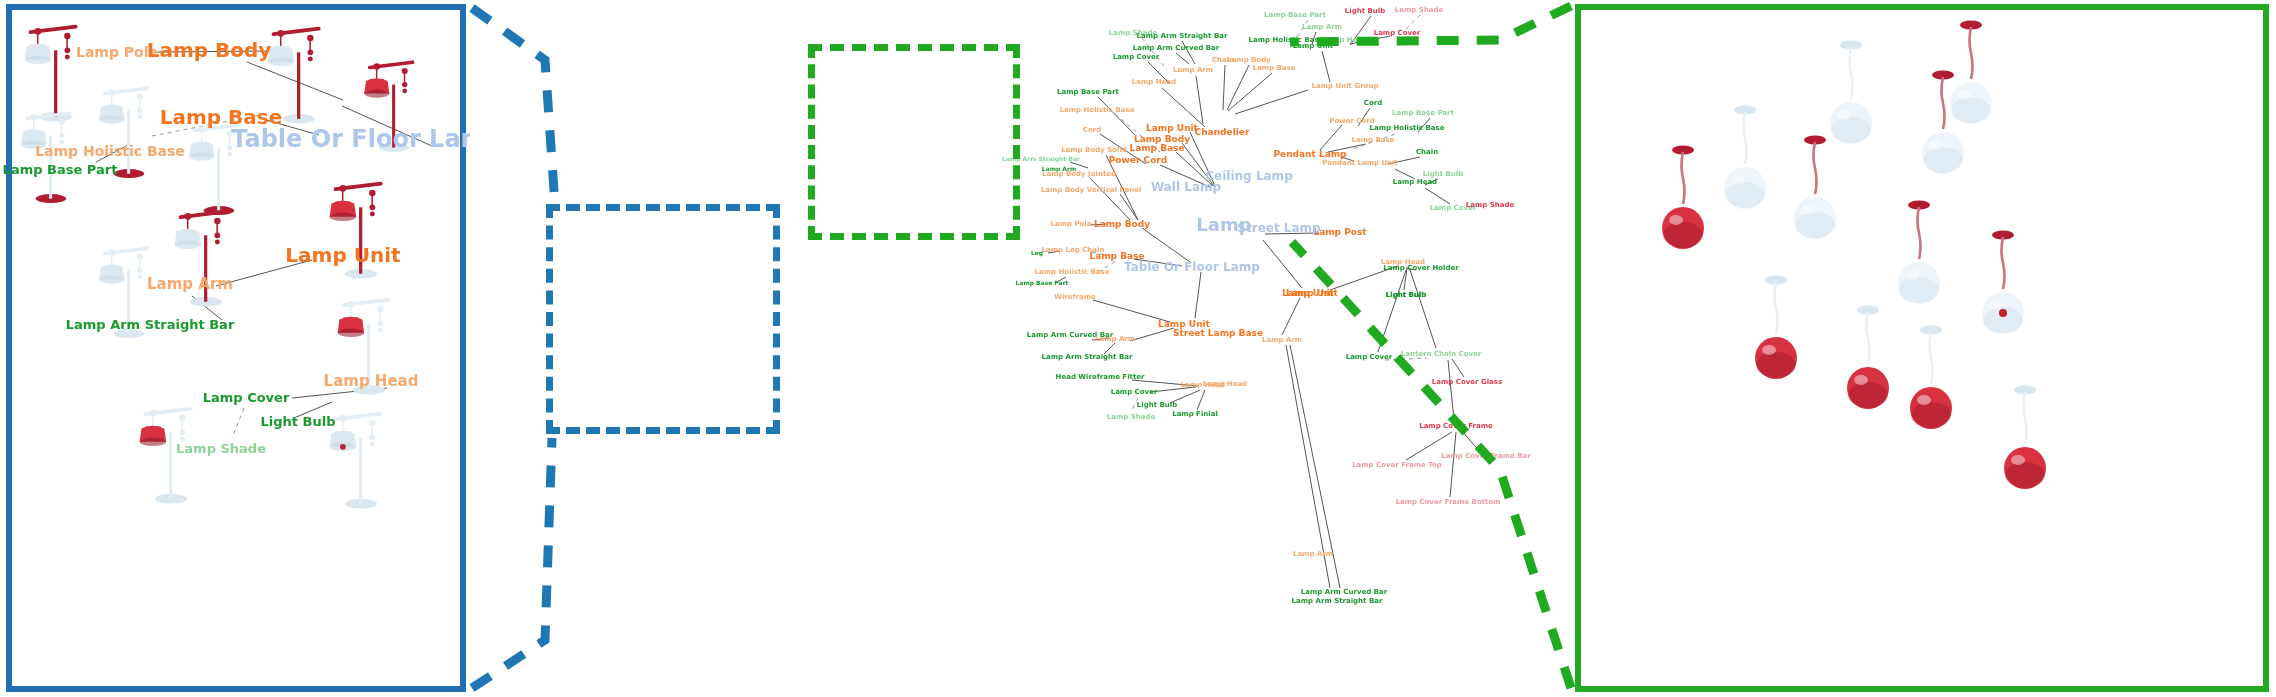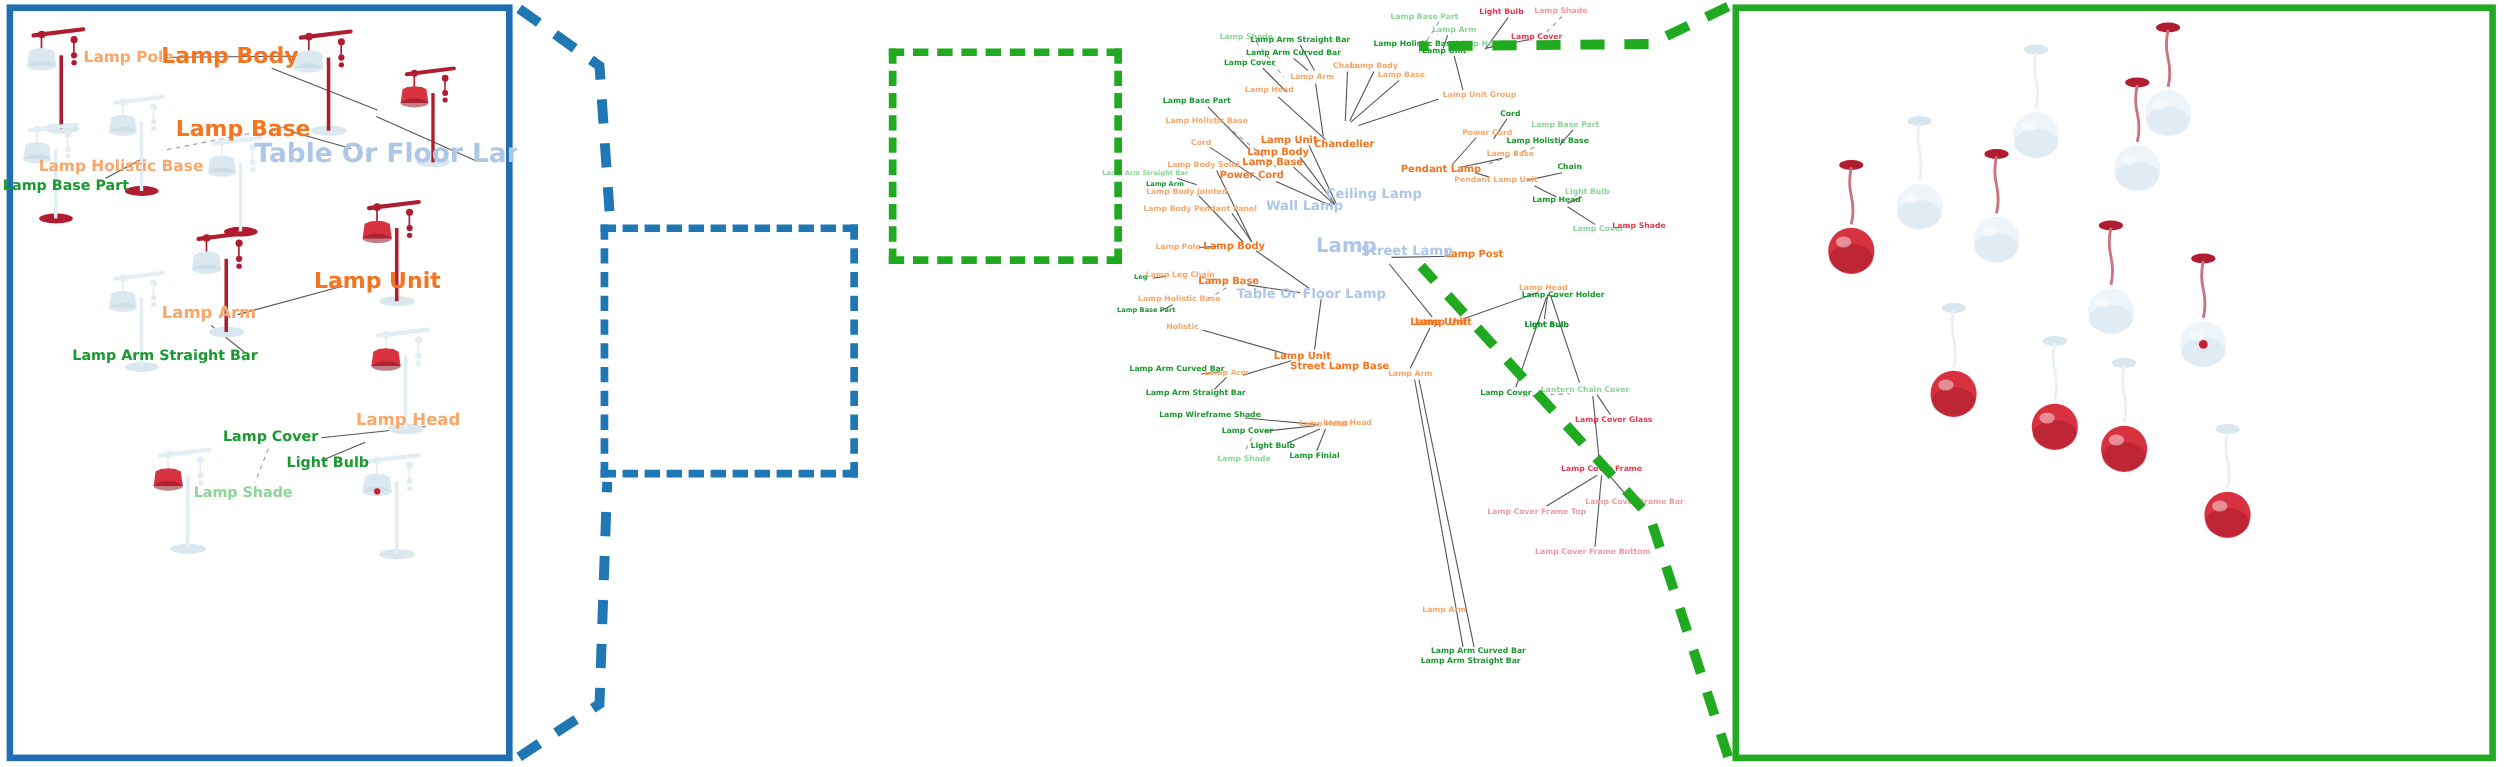--- a/index.html
+++ b/index.html
@@ -364,35 +364,35 @@
       <div class="lbl c-orange-l" style="left: 627px; top: 110px; font-size: 7px;">Lamp Holistic Base</div>
       <div class="lbl c-orange-l" style="left: 622px; top: 130px; font-size: 7px;">Cord</div>
       <div class="lbl c-orange" style="left: 702px; top: 128px; font-size: 9px;">Lamp Unit</div>
       <div class="lbl c-orange" style="left: 692px; top: 139px; font-size: 9px;">Lamp Body</div>
       <div class="lbl c-orange" style="left: 687px; top: 148px; font-size: 9px;">Lamp Base</div>
       <div class="lbl c-orange-l" style="left: 624px; top: 150px; font-size: 7px;">Lamp Body Solid</div>
       <div class="lbl c-orange" style="left: 668px; top: 160px; font-size: 9px;">Power Cord</div>
       <div class="lbl c-green-l" style="left: 571px; top: 158px; font-size: 6px;">Lamp Arm Straight Bar</div>
       <div class="lbl c-green" style="left: 589px; top: 168px; font-size: 6px;">Lamp Arm</div>
       <div class="lbl c-orange-l" style="left: 609px; top: 174px; font-size: 7px;">Lamp Body Jointed</div>
-      <div class="lbl c-orange-l" style="left: 621px; top: 190px; font-size: 7px;">Lamp Body Pendant Panel</div>
+      <div class="lbl c-orange-l" style="left: 621px; top: 190px; font-size: 7px;">Lamp Body Vertical Panel</div>
       <div class="lbl c-orange-l" style="left: 601px; top: 224px; font-size: 7px;">Lamp Pole</div>
       <div class="lbl c-orange" style="left: 652px; top: 224px; font-size: 9px;">Lamp Body</div>
       <div class="lbl c-orange-l" style="left: 603px; top: 250px; font-size: 7px;">Lamp Leg Chain</div>
       <div class="lbl c-green" style="left: 567px; top: 252px; font-size: 6px;">Leg</div>
       <div class="lbl c-orange" style="left: 647px; top: 256px; font-size: 9px;">Lamp Base</div>
       <div class="lbl c-orange-l" style="left: 602px; top: 272px; font-size: 7px;">Lamp Holistic Base</div>
       <div class="lbl c-green" style="left: 572px; top: 282px; font-size: 6px;">Lamp Base Part</div>
-      <div class="lbl c-orange-l" style="left: 605px; top: 297px; font-size: 7px;">Holistic</div>
+      <div class="lbl c-orange-l" style="left: 605px; top: 297px; font-size: 7px;">Wireframe</div>
       <div class="lbl c-orange" style="left: 714px; top: 324px; font-size: 9px;">Lamp Unit</div>
       <div class="lbl c-orange" style="left: 748px; top: 333px; font-size: 9px;">Street Lamp Base</div>
       <div class="lbl c-green" style="left: 600px; top: 335px; font-size: 7px;">Lamp Arm Curved Bar</div>
       <div class="lbl c-orange-l" style="left: 645px; top: 339px; font-size: 7px;">Lamp Arm</div>
       <div class="lbl c-green" style="left: 617px; top: 357px; font-size: 7px;">Lamp Arm Straight Bar</div>
-      <div class="lbl c-green" style="left: 630px; top: 377px; font-size: 7px;">Lamp Wireframe Shade</div>
+      <div class="lbl c-green" style="left: 630px; top: 377px; font-size: 7px;">Head Wireframe Fitter</div>
       <div class="lbl c-orange-l" style="left: 733px; top: 385px; font-size: 7px;">Lamp Head</div>
       <div class="lbl c-green" style="left: 664px; top: 392px; font-size: 7px;">Lamp Cover</div>
       <div class="lbl c-green" style="left: 687px; top: 405px; font-size: 7px;">Light Bulb</div>
       <div class="lbl c-green" style="left: 725px; top: 414px; font-size: 7px;">Lamp Finial</div>
       <div class="lbl c-green-l" style="left: 661px; top: 417px; font-size: 7px;">Lamp Shade</div>
       <div class="lbl c-orange" style="left: 752px; top: 116px; font-size: 9px; margin-top: 16px;">Chandelier</div>
       <div class="lbl c-orange-l" style="left: 753px; top: 60px; font-size: 7px;">Chain</div>
       <div class="lbl c-orange-l" style="left: 779px; top: 60px; font-size: 7px;">Lamp Body</div>
       <div class="lbl c-orange-l" style="left: 804px; top: 68px; font-size: 7px;">Lamp Base</div>
       <div class="lbl c-green-l" style="left: 825px; top: 15px; font-size: 7px;">Lamp Base Part</div>

